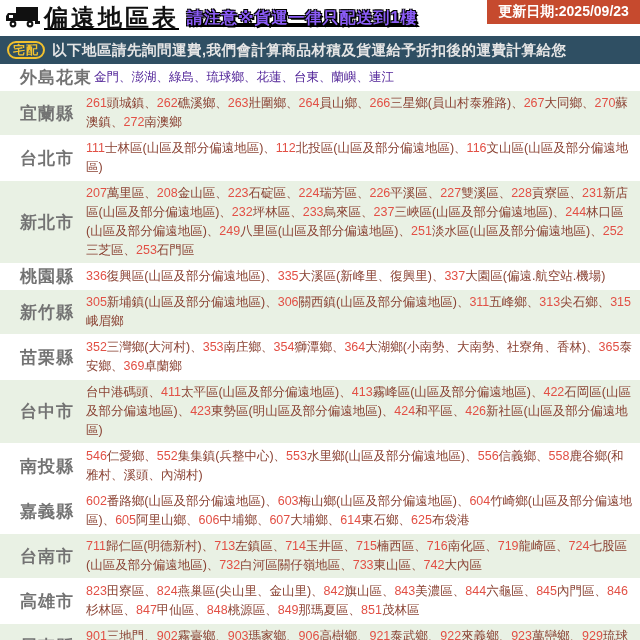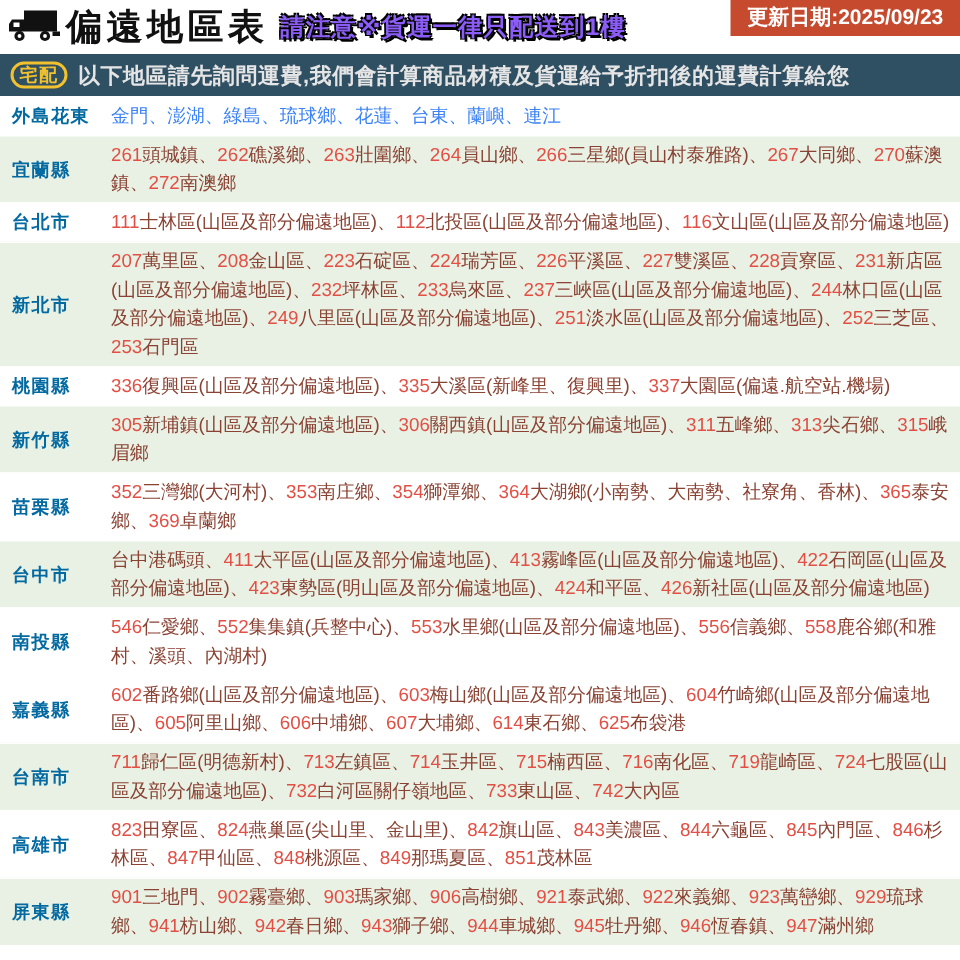--- a/index.html
+++ b/index.html
@@ -2,21 +2,21 @@
 <html><head>
 <meta charset="utf-8">
 <style>
   html,body{margin:0;padding:0;}
   body{
     width:640px;height:640px;overflow:hidden;background:#fff;
     font-family:"Liberation Sans","DejaVu Sans",sans-serif;
     -webkit-font-smoothing:antialiased;
   }
   
-  .hdr{position:relative;height:36px;background:#ffffff;display:flex;align-items:center;}
+  .hdr{position:relative;height:36px;background:#ffffff;display:flex;align-items:center;text-decoration:underline;}
   .truck{margin:2px 4px 0 6px;flex:0 0 auto;}
   .title{font-size:24px;font-weight:bold;color:#111;letter-spacing:3px;font-family:"Liberation Serif","DejaVu Serif",serif;}
   .notice{
     margin-left:8px;font-size:16px;font-weight:bold;color:#8b5cf6;letter-spacing:1px;
     text-shadow:-1px -1px 0 #000,1px -1px 0 #000,-1px 1px 0 #000,1px 1px 0 #000,2px 2px 0 #000;
     white-space:nowrap;
   }
   .update{
     position:absolute;right:0;top:0;height:24px;min-width:153px;background:#c64a2e;color:#fff;
     display:flex;align-items:center;justify-content:center;font-size:14px;font-weight:bold;
@@ -28,27 +28,27 @@
     flex:0 0 auto;border:2px solid #f2c12e;color:#f2c12e;border-radius:10px;
     font-size:12px;font-weight:bold;line-height:14px;padding:0 4px;letter-spacing:1px;
   }
   .banner-text{color:#e5e5e5;font-size:14.5px;font-weight:bold;margin-left:7px;letter-spacing:0.5px;white-space:nowrap;}
   
   .tbl{width:640px;}
   .row{display:flex;background:#ffffff;border-top:1px solid #fff;box-sizing:border-box;}
   .row.green{background:#e9f1e4;}
   .region{
     flex:0 0 64px;display:flex;align-items:center;padding-left:8px;
-    font-size:12px;font-weight:bold;color:#0369a1;letter-spacing:1px;white-space:nowrap;
+    font-size:17px;font-weight:bold;color:#737373;letter-spacing:1px;white-space:nowrap;margin-left:12px;
   }
   .areas{flex:1;padding:3px 6px 3px 2px;font-size:12.5px;line-height:19px;letter-spacing:0;}
   .code{color:#e25045;}
   .name{color:#8a4233;}
   .sep{color:#8a4233;}
-  .row.plain .name,.row.plain .sep{color:#3b82f6;}
+  .row.plain .name,.row.plain .sep{color:#4c1d95;}
   .row.plain .areas{font-size:12.5px;}
 </style>
 </head>
 <body>
 
 <div class="hdr">
   <span class="truck">
     <svg width="34" height="24" viewBox="0 0 34 24">
       <rect x="10" y="2" width="22" height="14" fill="#111"></rect>
       <path d="M2 8 L10 8 L10 16 L0 16 L0 11 Z" fill="#111"></path>

